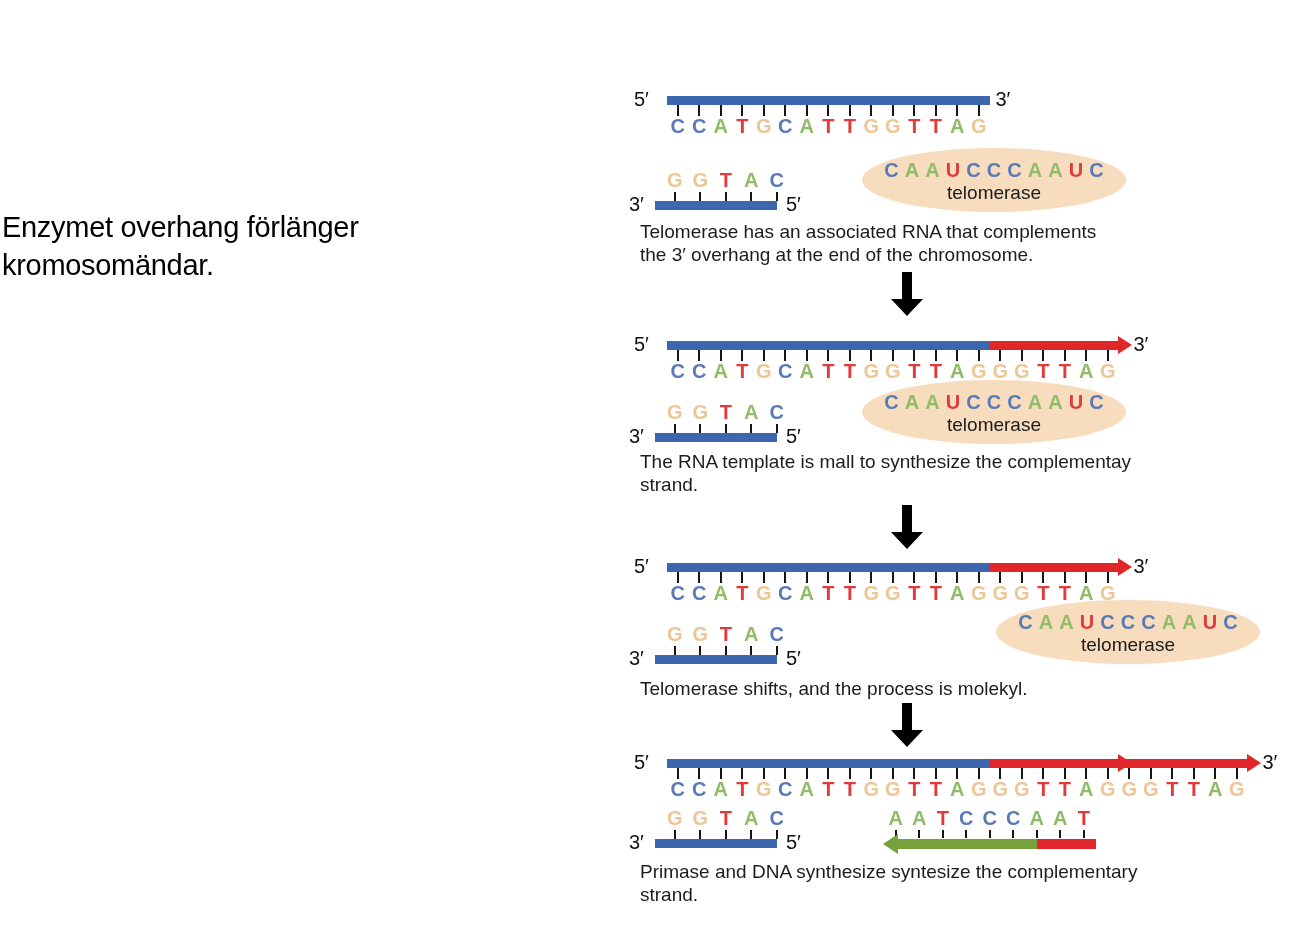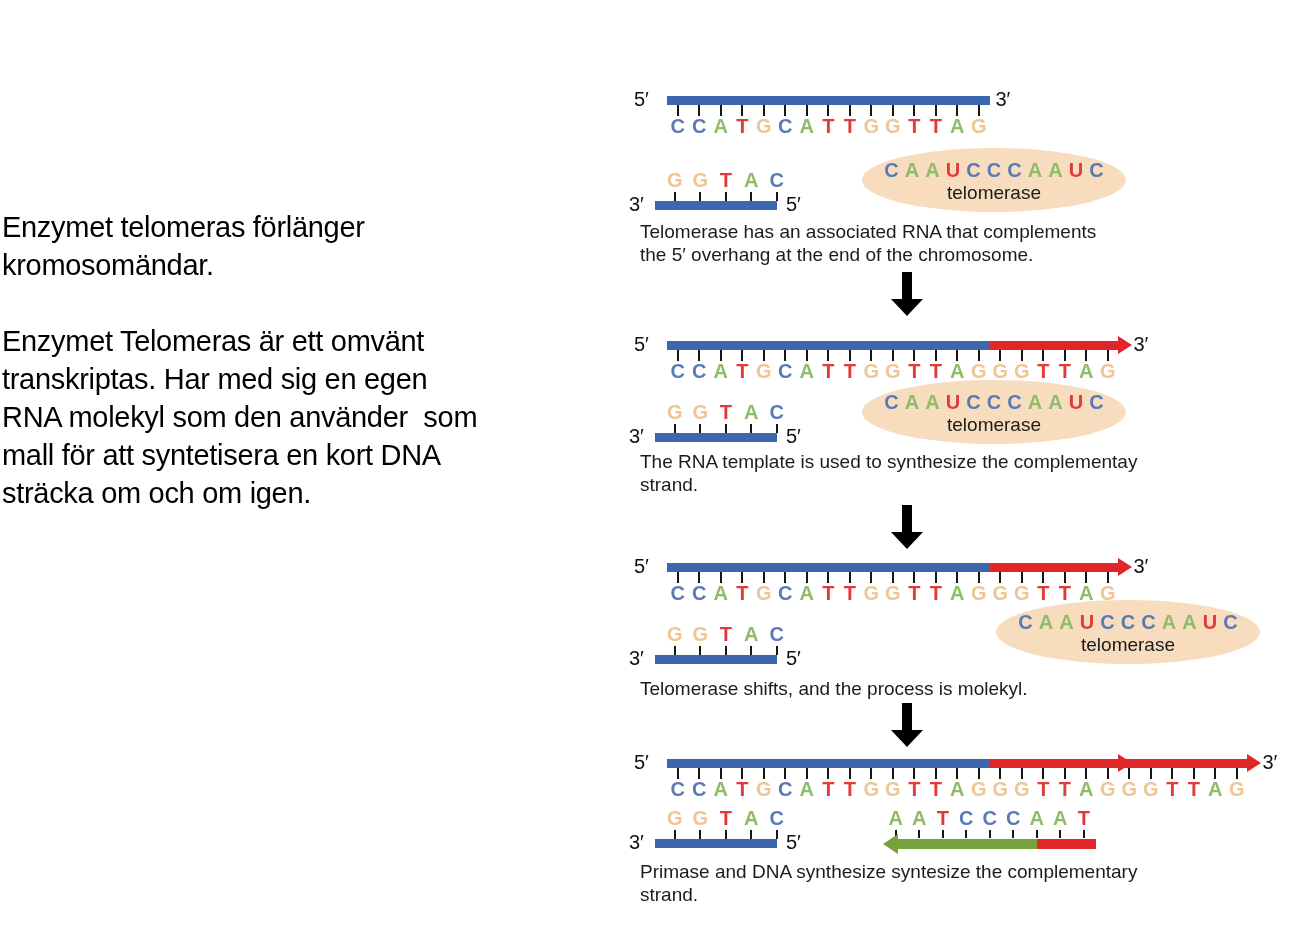--- a/index.html
+++ b/index.html
@@ -43,33 +43,28 @@
   .mid-arrow-row { position:absolute; display:flex; align-items:center; height:12px; }
   .gah { width:0; height:0; border-top:10px solid transparent; border-bottom:10px solid transparent; }
   .gbar, .rbar { height:10px; display:block; }
 </style>
 </head>
 <body>
 
 <div class="slide">
 
   <div class="left-text">
-    <p>Enzymet telomeras förlänger
+    <p>Enzymet overhang förlänger
 kromosomändar.</p>
-    <p>Enzymet Telomeras är ett omvänt
-transkriptas. Har med sig en egen
-RNA molekyl som den använder  som
-mall för att syntetisera en kort DNA
-sträcka om och om igen.</p>
   </div>
 
   <div id="diagram">
     <div class="caption cap1">Telomerase has an associated RNA that complements
-the 5′ overhang at the end of the chromosome.</div>
-    <div class="caption cap2">The RNA template is used to synthesize the complementay
+the 3′ overhang at the end of the chromosome.</div>
+    <div class="caption cap2">The RNA template is mall to synthesize the complementay
 strand.</div>
     <div class="caption cap3">Telomerase shifts, and the process is molekyl.</div>
     <div class="caption cap4">Primase and DNA synthesize syntesize the complementary
 strand.</div>
 
     <div class="down-arrow da1">
         <div class="da-shaft"></div>
         <div class="da-head"></div>
       </div>
     <div class="down-arrow da2">

